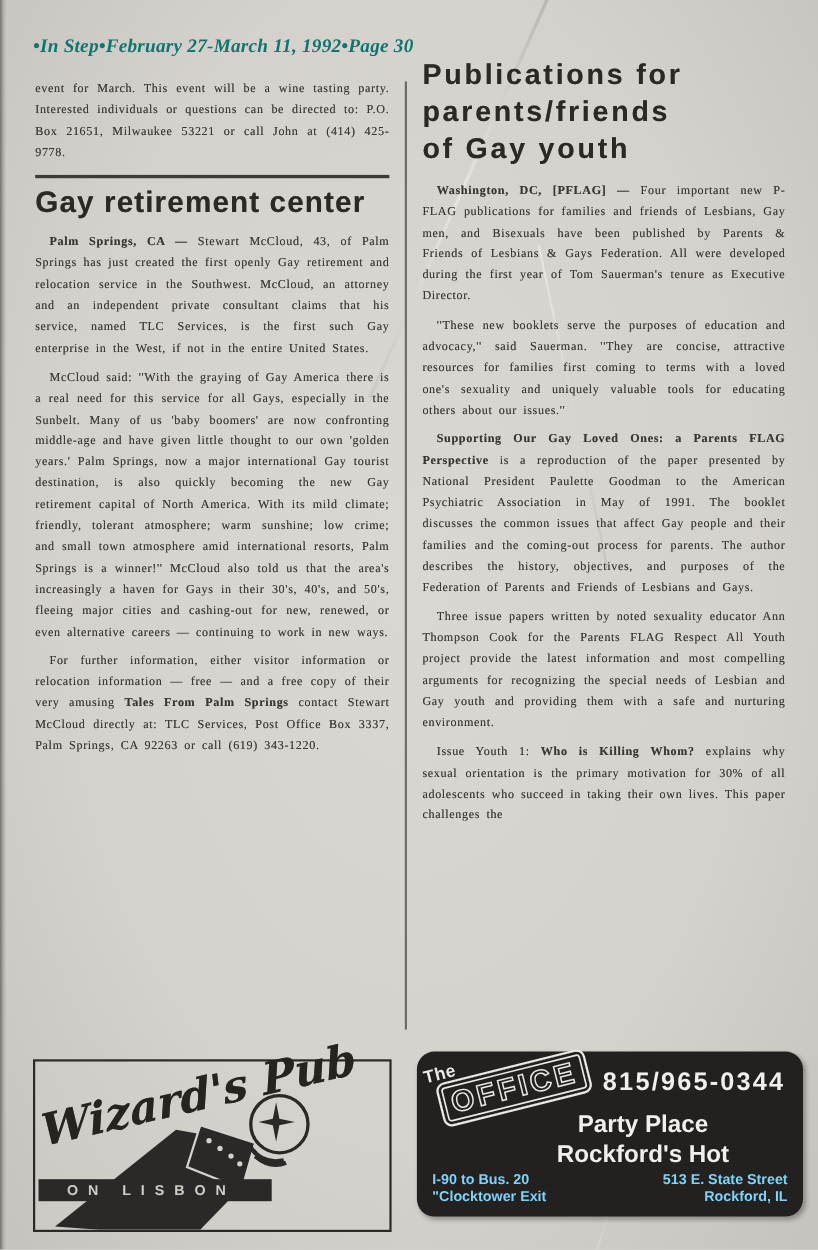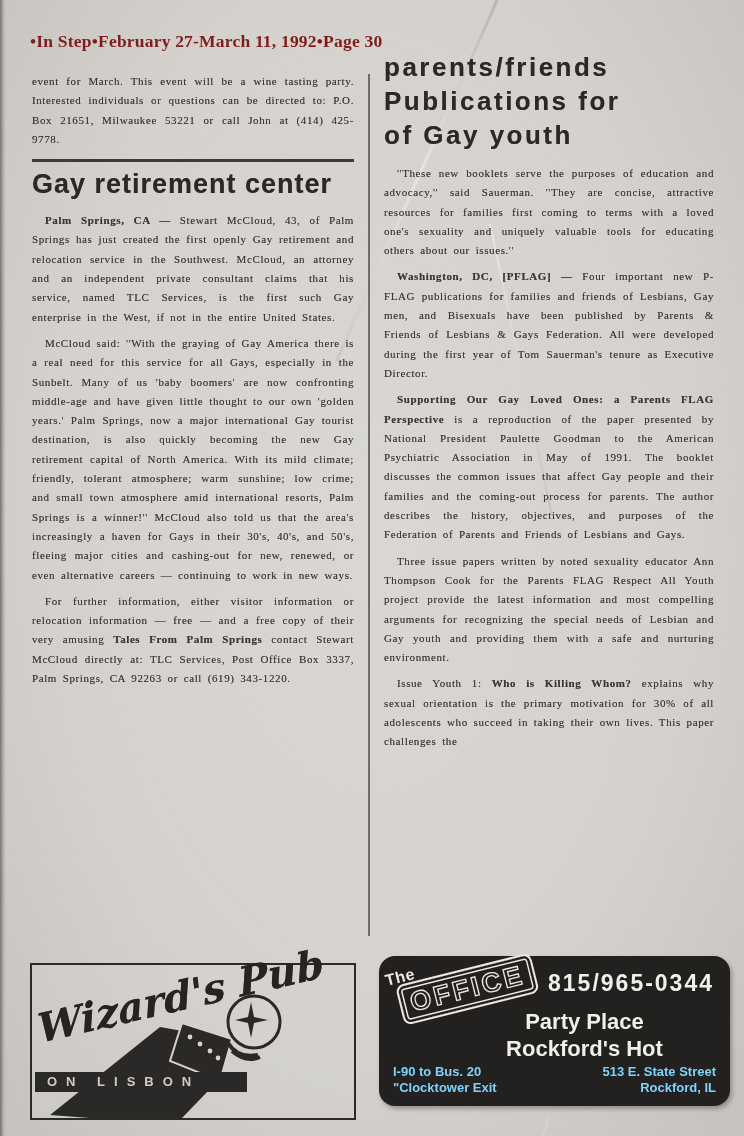--- a/index.html
+++ b/index.html
@@ -30,21 +30,21 @@
     transform:rotate(18deg); z-index:1;
   }
   .vignette {
     position:absolute; inset:0; z-index:2; pointer-events:none;
     background:radial-gradient(ellipse at 50% 45%, rgba(255,255,255,.12) 0%, rgba(0,0,0,0) 60%, rgba(60,58,54,.10) 100%);
   }
 
   .masthead {
     position:absolute; left:30px; top:31px; z-index:6;
     font-family:"Liberation Serif", serif; font-weight:700;
-    font-size:17.5px; color:#7f1d1d; letter-spacing:.2px;
+    font-size:17.5px; color:#0f766e; letter-spacing:.2px;font-style:italic;
   }
 
   .col { position:absolute; z-index:6; }
   .col-left  { left:32px;  top:72px; width:322px; }
   .col-right { left:384px; top:50px; width:330px; }
 
   .col-divider {
     position:absolute; left:368px; top:74px; width:2px; height:862px;
     background:#55524d; z-index:6; opacity:.8;
   }
@@ -80,21 +80,21 @@
     position:absolute; left:6px; top:40px; z-index:3;
     font-family:"DejaVu Serif", serif; font-style:italic; font-weight:700;
     font-size:40px; color:#262421; white-space:nowrap;
     transform:rotate(-13deg) skewX(-6deg); transform-origin:left center;
     text-shadow:0 0 .6px rgba(38,36,33,.6);
   }
   .lisbon-bar {
     position:absolute; left:3px; bottom:26px; width:212px; height:20px; z-index:1;
     background:#2b2927; color:#cfccc6;
     font-family:"Liberation Sans", sans-serif; font-weight:700;
-    font-size:13px; line-height:20px; letter-spacing:9px; padding-left:12px;
+    font-size:13px; line-height:20px; letter-spacing:9px; padding-left:26px;
     box-sizing:border-box; white-space:nowrap;
   }
   .open-block {
     position:absolute; right:4px; top:6px; width:122px; z-index:3;
     font-family:"Liberation Sans", sans-serif; font-weight:700;
     font-size:20px; line-height:24px; color:#22201d; text-align:center;
     text-shadow:0 0 .5px rgba(34,32,29,.6);
   }
 
   
@@ -162,28 +162,28 @@
 
   <p class="body-p indent"><span class="lead-bold">Palm Springs, CA — </span><span>Stewart McCloud, 43, of Palm Springs has just created the first openly Gay retirement and relocation service in the Southwest. McCloud, an attorney and an independent private consultant claims that his service, named TLC Services, is the first such Gay enterprise in the West, if not in the entire United States.</span></p>
 
   <p class="body-p indent"><span>McCloud said: ''With the graying of Gay America there is a real need for this service for all Gays, especially in the Sunbelt. Many of us 'baby boomers' are now confronting middle-age and have given little thought to our own 'golden years.' Palm Springs, now a major international Gay tourist destination, is also quickly becoming the new Gay retirement capital of North America. With its mild climate; friendly, tolerant atmosphere; warm sunshine; low crime; and small town atmosphere amid international resorts, Palm Springs is a winner!'' McCloud also told us that the area's increasingly a haven for Gays in their 30's, 40's, and 50's, fleeing major cities and cashing-out for new, renewed, or even alternative careers — continuing to work in new ways.</span></p>
 
   <p class="body-p indent"><span>For further information, either visitor information or relocation information — free — and a free copy of their very amusing </span><span class="inline-bold">Tales From Palm Springs</span><span> contact Stewart McCloud directly at: TLC Services, Post Office Box 3337, Palm Springs, CA 92263 or call (619) 343-1220.</span></p>
 </div>
 
 <div class="col col-right">
   <div class="headline headline-right">
+    <div>Publications for</div>
     <div>parents/friends</div>
-    <div>Publications for</div>
     <div>of Gay youth</div>
   </div>
 
+  <p class="body-p indent"><span class="lead-bold">Washington, DC, [PFLAG] — </span><span>Four important new P-FLAG publications for families and friends of Lesbians, Gay men, and Bisexuals have been published by Parents &amp; Friends of Lesbians &amp; Gays Federation. All were developed during the first year of Tom Sauerman's tenure as Executive Director.</span></p>
+
   <p class="body-p indent"><span>''These new booklets serve the purposes of education and advocacy,'' said Sauerman. ''They are concise, attractive resources for families first coming to terms with a loved one's sexuality and uniquely valuable tools for educating others about our issues.''</span></p>
-
-  <p class="body-p indent"><span class="lead-bold">Washington, DC, [PFLAG] — </span><span>Four important new P-FLAG publications for families and friends of Lesbians, Gay men, and Bisexuals have been published by Parents &amp; Friends of Lesbians &amp; Gays Federation. All were developed during the first year of Tom Sauerman's tenure as Executive Director.</span></p>
 
   <p class="body-p indent"><span class="inline-bold">Supporting Our Gay Loved Ones: a Parents FLAG Perspective</span><span> is a reproduction of the paper presented by National President Paulette Goodman to the American Psychiatric Association in May of 1991. The booklet discusses the common issues that affect Gay people and their families and the coming-out process for parents. The author describes the history, objectives, and purposes of the Federation of Parents and Friends of Lesbians and Gays.</span></p>
 
   <p class="body-p indent"><span>Three issue papers written by noted sexuality educator Ann Thompson Cook for the Parents FLAG Respect All Youth project provide the latest information and most compelling arguments for recognizing the special needs of Lesbian and Gay youth and providing them with a safe and nurturing environment.</span></p>
 
   <p class="body-p indent"><span>Issue Youth 1: </span><span class="inline-bold">Who is Killing Whom?</span><span> explains why sexual orientation is the primary motivation for 30% of all adolescents who succeed in taking their own lives. This paper challenges the</span></p>
 </div>
 
 <div class="wizard-ad">
   <div class="lisbon-bar">ON LISBON</div>

